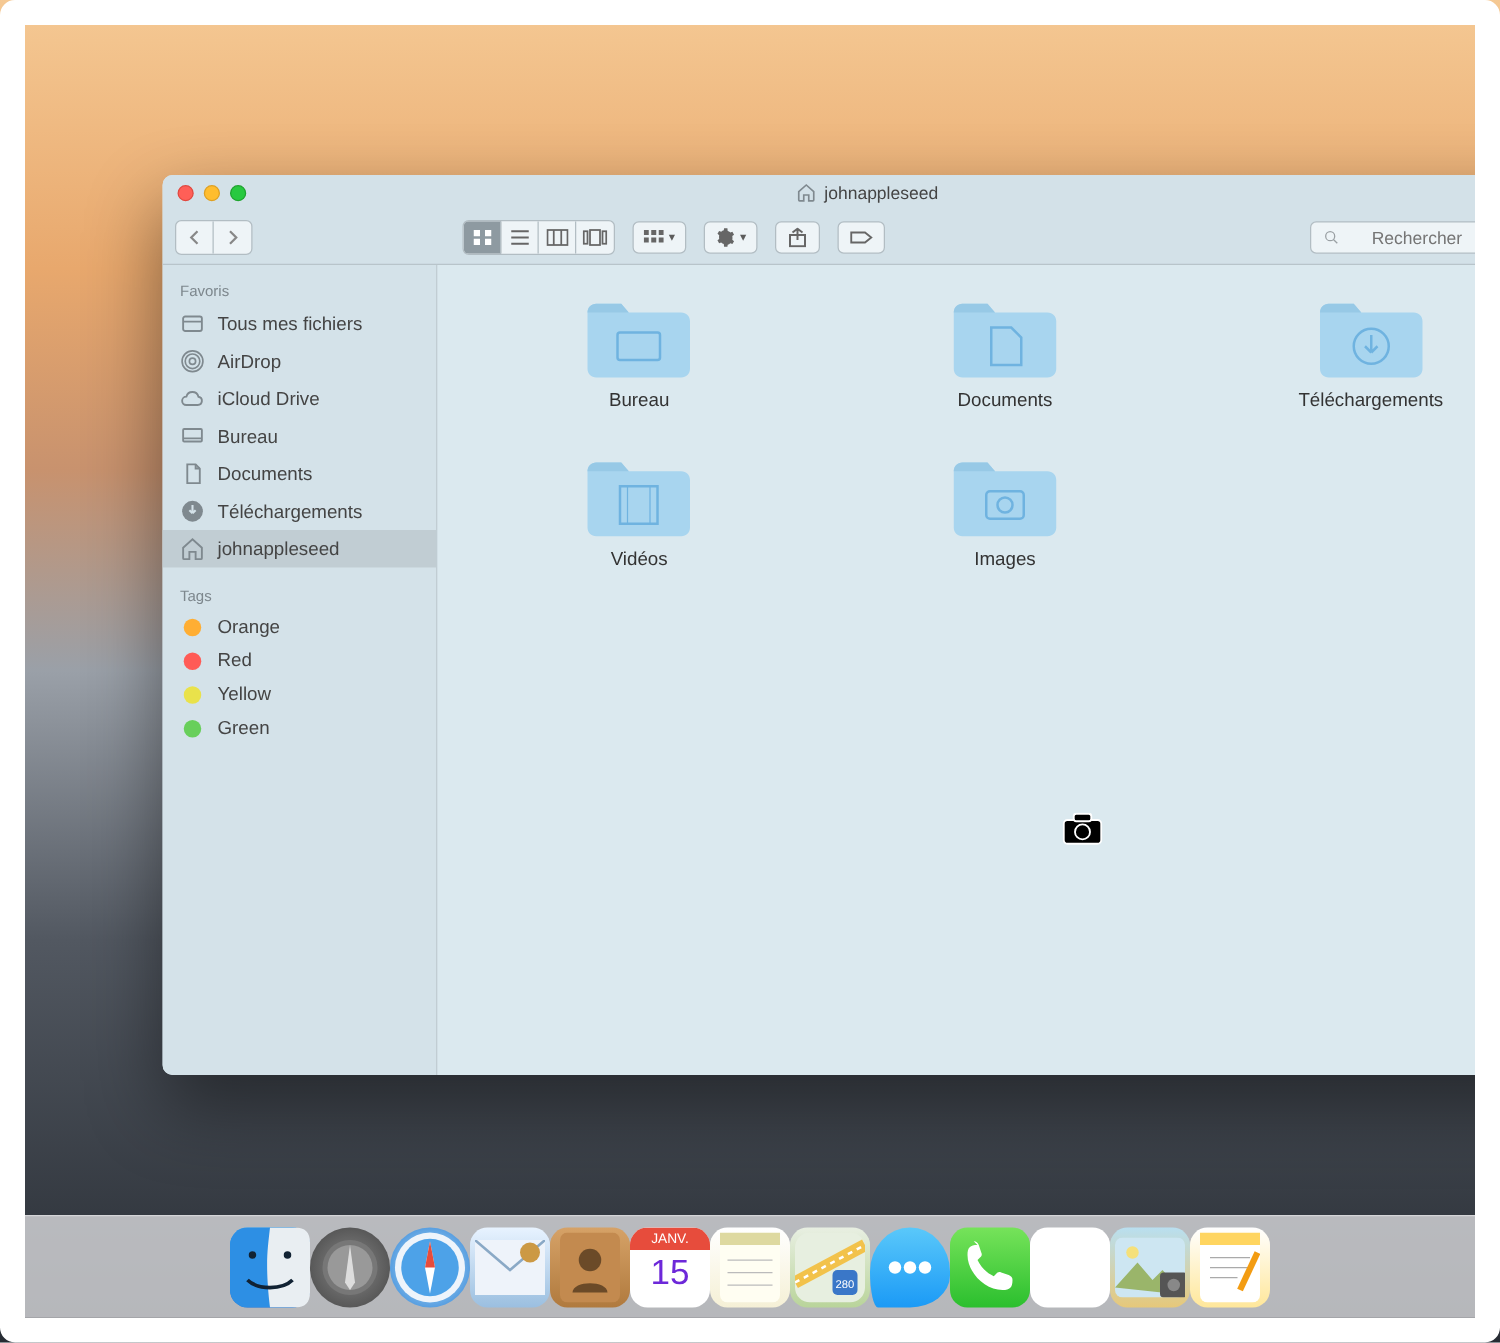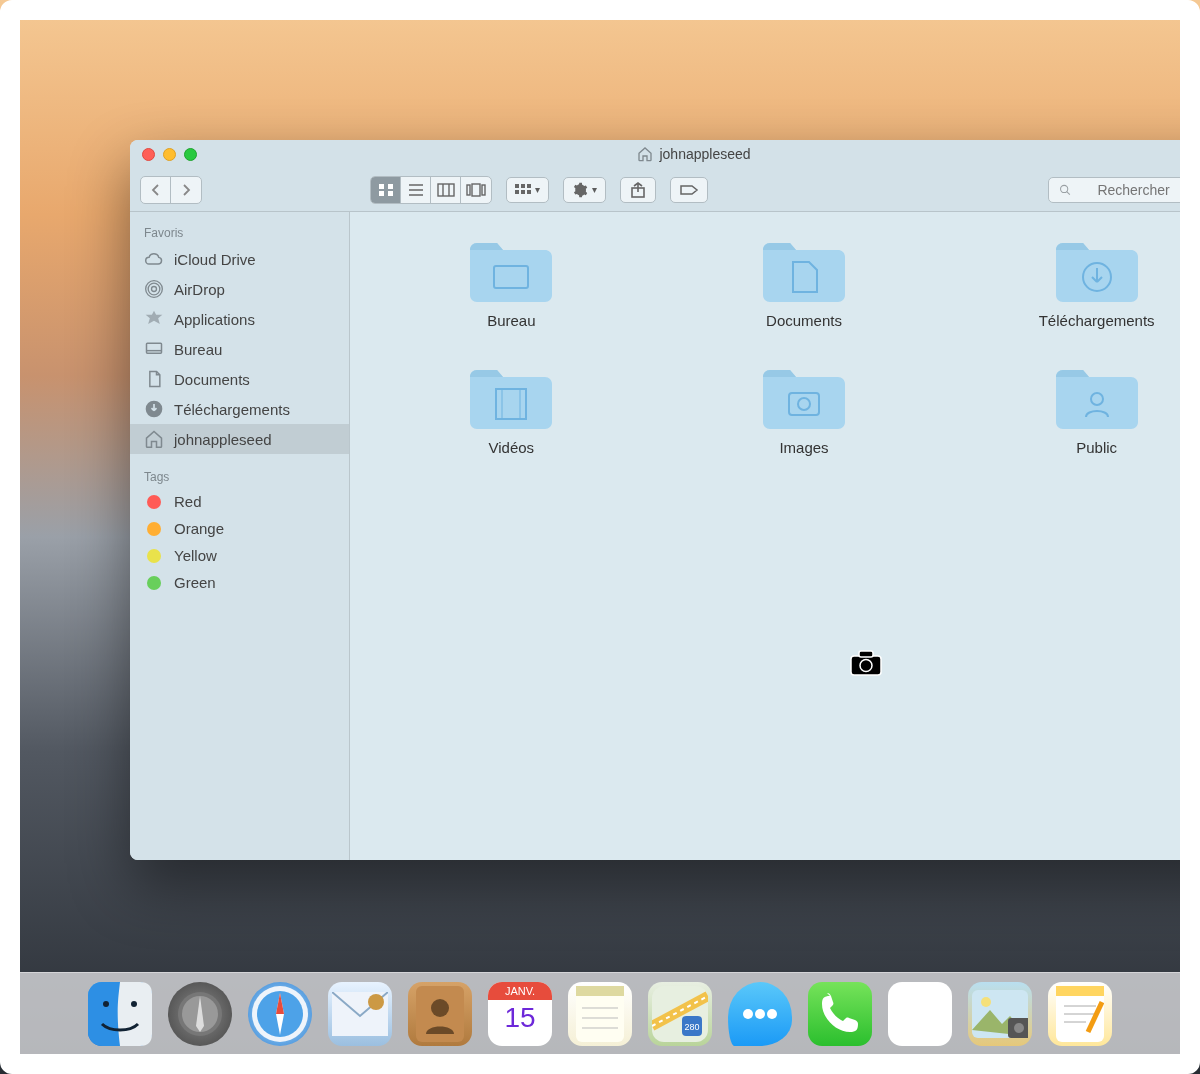--- a/index.html
+++ b/index.html
@@ -195,21 +195,21 @@
     align-items: flex-end;
   }
   .dock {
     background: rgba(230,230,232,0.75);
     border-top: 1px solid rgba(255,255,255,0.4);
     height: 82px;
     width: 100%;
     display: flex;
     justify-content: center;
     align-items: center;
-    gap: 16px;
+    gap: 0;
     padding: 0 20px;
   }
   .dock-item {
     width: 64px; height: 64px;
     border-radius: 14px;
     display:flex;align-items:center;justify-content:center;
     font-size: 28px;
     color: #fff;
     position: relative;
     cursor: default;
@@ -341,37 +341,38 @@
       <input type="text" placeholder="Rechercher" style="">
     </div>
   </div>
 
   <div class="body">
     <div class="sidebar">
       <div class="sb-header">Favoris</div>
 
       <div class="sb-item">
         <svg class="sb-ico" viewBox="0 0 24 24" fill="none" stroke="currentColor" stroke-width="1.8">
-            <path d="M6 18h11a4 4 0 0 0 .7-7.94A6 6 0 0 0 6.1 10 4 4 0 0 0 6 18z"></path>
-          </svg>
-        <span>iCloud Drive</span>
+            <rect x="3" y="5" width="18" height="14" rx="2"></rect>
+            <line x1="3" y1="10" x2="21" y2="10"></line>
+          </svg>
+        <span>Tous mes fichiers</span>
       </div>
       <div class="sb-item">
         <svg class="sb-ico" viewBox="0 0 24 24" fill="none" stroke="currentColor" stroke-width="1.6">
             <circle cx="12" cy="12" r="3"></circle>
             <circle cx="12" cy="12" r="7"></circle>
             <circle cx="12" cy="12" r="10"></circle>
           </svg>
         <span>AirDrop</span>
       </div>
       <div class="sb-item">
-        <svg class="sb-ico" viewBox="0 0 24 24" fill="currentColor">
-            <path d="M12 2l2.5 5H22l-5 4 2 7-7-4-7 4 2-7-5-4h7.5z" opacity="0.6"></path>
-          </svg>
-        <span>Applications</span>
+        <svg class="sb-ico" viewBox="0 0 24 24" fill="none" stroke="currentColor" stroke-width="1.8">
+            <path d="M6 18h11a4 4 0 0 0 .7-7.94A6 6 0 0 0 6.1 10 4 4 0 0 0 6 18z"></path>
+          </svg>
+        <span>iCloud Drive</span>
       </div>
       <div class="sb-item">
         <svg class="sb-ico" viewBox="0 0 24 24" fill="none" stroke="currentColor" stroke-width="1.8">
             <rect x="3" y="5" width="18" height="12" rx="1"></rect>
             <line x1="3" y1="14" x2="21" y2="14"></line>
           </svg>
         <span>Bureau</span>
       </div>
       <div class="sb-item">
         <svg class="sb-ico" viewBox="0 0 24 24" fill="none" stroke="currentColor" stroke-width="1.8">
@@ -389,26 +390,26 @@
       </div>
       <div class="sb-item selected">
         <svg class="sb-ico" viewBox="0 0 24 24" fill="none" stroke="currentColor" stroke-width="1.8">
             <path d="M3 11l9-8 9 8v10a1 1 0 0 1-1 1h-5v-7h-6v7H4a1 1 0 0 1-1-1z"></path>
           </svg>
         <span>johnappleseed</span>
       </div>
 
       <div class="sb-header" style="margin-top:10px">Tags</div>
       <div class="sb-item">
+        <span class="tag-dot" style="background:#ffae33"></span>
+        <span>Orange</span>
+      </div>
+      <div class="sb-item">
         <span class="tag-dot" style="background:#ff5b56"></span>
         <span>Red</span>
-      </div>
-      <div class="sb-item">
-        <span class="tag-dot" style="background:#ffae33"></span>
-        <span>Orange</span>
       </div>
       <div class="sb-item">
         <span class="tag-dot" style="background:#e9e24b"></span>
         <span>Yellow</span>
       </div>
       <div class="sb-item">
         <span class="tag-dot" style="background:#68cf5b"></span>
         <span>Green</span>
       </div>
     </div>
@@ -453,29 +454,20 @@
           </div>
           <div class="folder">
             <svg class="folder-ico" viewBox="0 0 90 72">
     <path d="M4 18c0-4 3-7 7-7h20l6 7h42c4 0 7 3 7 7v38c0 4-3 7-7 7H11c-4 0-7-3-7-7z" fill="#a8d5ef"></path>
     <path d="M4 18c0-4 3-7 7-7h20l6 7H4z" fill="#97c9e6"></path>
     <rect x="30" y="34" width="30" height="22" rx="3" fill="none" stroke="#6fb3e0" stroke-width="2"></rect>
               <circle cx="45" cy="45" r="6" fill="none" stroke="#6fb3e0" stroke-width="2"></circle>
   </svg>
             <span class="folder-label">Images</span>
           </div>
-          <div class="folder">
-            <svg class="folder-ico" viewBox="0 0 90 72">
-    <path d="M4 18c0-4 3-7 7-7h20l6 7h42c4 0 7 3 7 7v38c0 4-3 7-7 7H11c-4 0-7-3-7-7z" fill="#a8d5ef"></path>
-    <path d="M4 18c0-4 3-7 7-7h20l6 7H4z" fill="#97c9e6"></path>
-    <circle cx="45" cy="40" r="6" fill="none" stroke="#6fb3e0" stroke-width="2"></circle>
-              <path d="M34 58c0-8 22-8 22 0" fill="none" stroke="#6fb3e0" stroke-width="2"></path>
-  </svg>
-            <span class="folder-label">Public</span>
-          </div>
         </div>
     </div>
   </div>
 </div>
 
 <svg class="camcursor" viewBox="0 0 32 26">
   <rect x="1" y="6" width="30" height="19" rx="3" fill="#000" stroke="#fff" stroke-width="1.5"></rect>
   <rect x="9" y="1" width="14" height="6" rx="2" fill="#000" stroke="#fff" stroke-width="1.5"></rect>
   <circle cx="16" cy="15.5" r="6" fill="#000" stroke="#fff" stroke-width="1.5"></circle>
 </svg>

